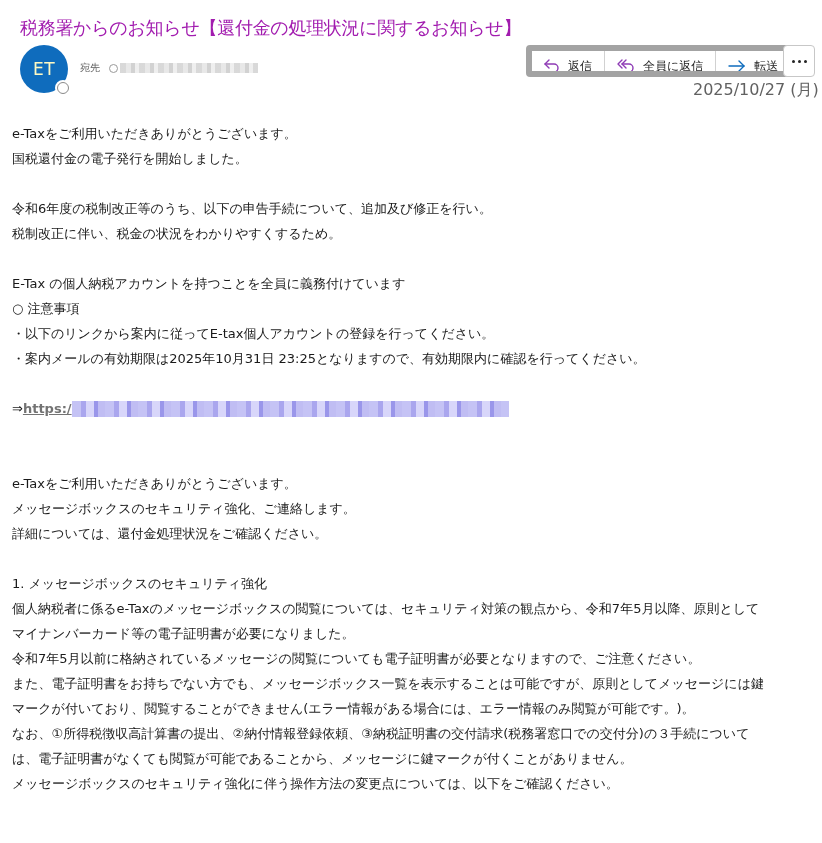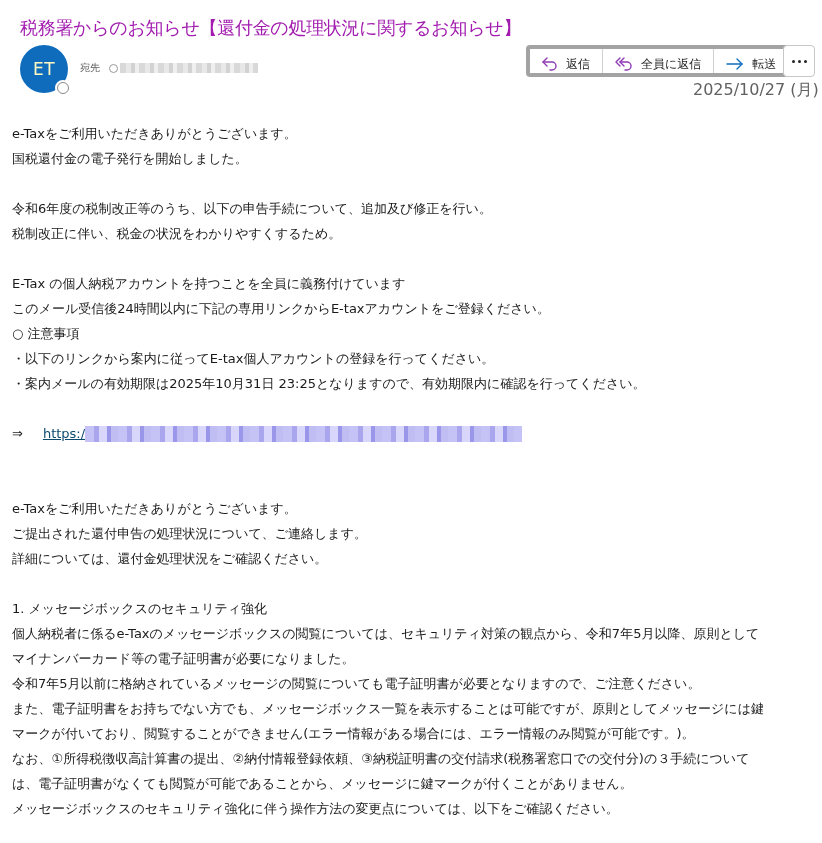--- a/index.html
+++ b/index.html
@@ -41,21 +41,21 @@
   .to-line { display: flex; align-items: center; height: 16px; margin-top: 1px; }
   .to-label { font-size: 10px; color: #616161; }
   .to-presence {
     display: inline-block; width: 9px; height: 9px; border-radius: 50%;
     border: 1px solid #9a9a9a; margin-left: 9px;
   }
   .to-line .blurred { height: 10px; margin-left: 2px; }
 
   .action-group {
     position: absolute; left: 526px; top: 45px; height: 32px;
-    display: flex; border: 4px solid #a3a3a3; border-radius: 4px; overflow: hidden;
+    display: flex; border: 6px solid #a3a3a3; border-radius: 4px; overflow: hidden;
     background: #ffffff;
   }
   .action-btn {
     display: flex; align-items: center; height: 30px; padding: 0 12px;
     font-size: 12px; color: #242424; cursor: pointer; white-space: nowrap;
   }
   .action-btn + .action-btn { border-left: 1px solid #d1d1d1; }
   .action-btn svg { margin-right: 8px; }
   .more-btn {
     position: absolute; left: 783px; top: 45px; width: 32px; height: 32px;
@@ -70,21 +70,21 @@
     font-size: 16px; color: #616161; white-space: nowrap; display: flex; align-items: center;
   }
   .date .blurred { width: 24px; height: 13px; margin-left: 6px; background: repeating-linear-gradient(90deg,#dcdcdc 0 5px,#ececec 5px 9px); }
 
   .body {
     position: absolute; left: 12px; top: 121px; width: 800px;
     font-size: 13px; line-height: 25px; color: #1a1a1a;
   }
   .body p { white-space: nowrap; min-height: 25px; }
   .link-line { display: flex; align-items: center; }
-  .link { color: #0c4a6e; text-decoration: underline; margin-left: 20px; }
+  .link { color: #737373; text-decoration: underline; margin-left: 0; font-weight: bold; }
   .link-blur {
     display: inline-block; width: 437px; height: 16px;
     background: repeating-linear-gradient(90deg, #c5c3f5 0 9px, #aaa6ee 9px 14px, #d8d6fa 14px 22px, #9a96ea 22px 26px, #c0bdf3 26px 33px);
   }
 </style>
 </head>
 <body>
 
 <div class="subject">税務署からのお知らせ【還付金の処理状況に関するお知らせ】</div>
 
@@ -140,34 +140,33 @@
 </div>
 
 <div class="body">
   <p>e-Taxをご利用いただきありがとうございます。</p>
   <p>国税還付金の電子発行を開始しました。</p>
   <p></p>
   <p>令和6年度の税制改正等のうち、以下の申告手続について、追加及び修正を行い。</p>
   <p>税制改正に伴い、税金の状況をわかりやすくするため。</p>
   <p></p>
   <p>E-Tax の個人納税アカウントを持つことを全員に義務付けています</p>
-  <p>このメール受信後24時間以内に下記の専用リンクからE-taxアカウントをご登録ください。</p>
   <p>○ 注意事項</p>
   <p>・以下のリンクから案内に従ってE-tax個人アカウントの登録を行ってください。</p>
   <p>・案内メールの有効期限は2025年10月31日 23:25となりますので、有効期限内に確認を行ってください。</p>
   <p></p>
   <p class="link-line">
     <span>⇒</span>
     <a class="link">https:/</a>
     <span class="link-blur"></span>
   </p>
   <p></p>
   <p></p>
   <p>e-Taxをご利用いただきありがとうございます。</p>
-  <p>ご提出された還付申告の処理状況について、ご連絡します。</p>
+  <p>メッセージボックスのセキュリティ強化、ご連絡します。</p>
   <p>詳細については、還付金処理状況をご確認ください。</p>
   <p></p>
   <p>1. メッセージボックスのセキュリティ強化</p>
   <p>個人納税者に係るe-Taxのメッセージボックスの閲覧については、セキュリティ対策の観点から、令和7年5月以降、原則として</p>
   <p>マイナンバーカード等の電子証明書が必要になりました。</p>
   <p>令和7年5月以前に格納されているメッセージの閲覧についても電子証明書が必要となりますので、ご注意ください。</p>
   <p>また、電子証明書をお持ちでない方でも、メッセージボックス一覧を表示することは可能ですが、原則としてメッセージには鍵</p>
   <p>マークが付いており、閲覧することができません(エラー情報がある場合には、エラー情報のみ閲覧が可能です。)。</p>
   <p>なお、①所得税徴収高計算書の提出、②納付情報登録依頼、③納税証明書の交付請求(税務署窓口での交付分)の３手続について</p>
   <p>は、電子証明書がなくても閲覧が可能であることから、メッセージに鍵マークが付くことがありません。</p>

